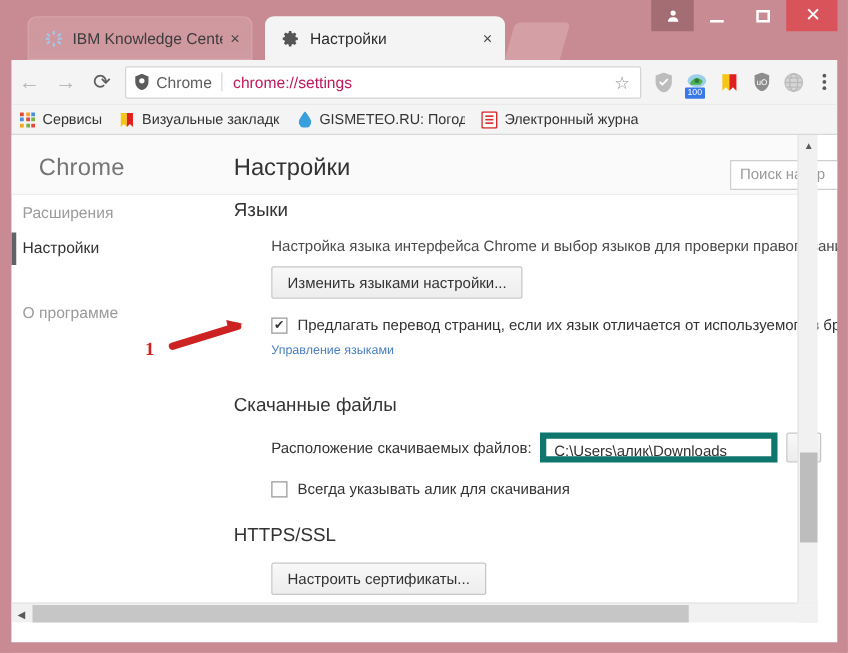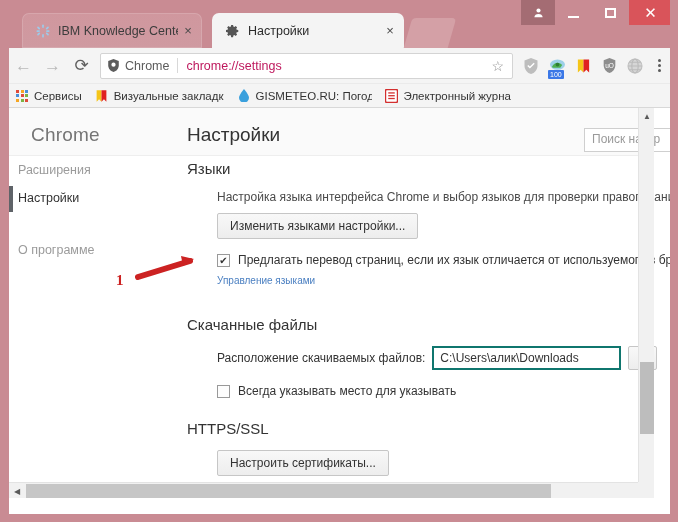--- a/index.html
+++ b/index.html
@@ -215,21 +215,21 @@
     font-size: 10px; color: #4a7fc1;
   }
   .field-row {
     display: flex; align-items: center;
     margin: 0 0 0 30px;
     font-size: 12px; color: #333;
     white-space: nowrap;
   }
   .text-input {
     width: 244px; height: 24px;
-    border: 2px solid #0f766e; background: #fff;
+    border: 5px solid #0f766e; background: #fff;
     font-size: 12px; color: #333;
     padding: 3px 6px; margin-left: 7px;
     white-space: nowrap; overflow: hidden;
   }
   .btn-inline {
     margin-left: 7px;
     background: linear-gradient(to bottom,#f8f8f8,#ededed);
     border: 1px solid #c6c6c6; border-radius: 2px;
     font-size: 12px; color: #333;
     padding: 4px 10px;
@@ -496,21 +496,21 @@
         
         <div class="section-h">Скачанные файлы</div>
         <div class="field-row">
           <span>Расположение скачиваемых файлов:</span>
           <span class="text-input">C:\Users\алик\Downloads</span>
           <span class="btn-inline">И</span>
         </div>
 
         <div class="chk-row">
           <span class="chkbox"></span>
-          <span>Всегда указывать место для указывать</span>
+          <span>Всегда указывать алик для скачивания</span>
         </div>
 
         <div class="sp-22"></div>
 
         
         <div class="section-h">HTTPS/SSL</div>
         <div class="btn">Настроить сертификаты...</div>
 
       </div>
 

